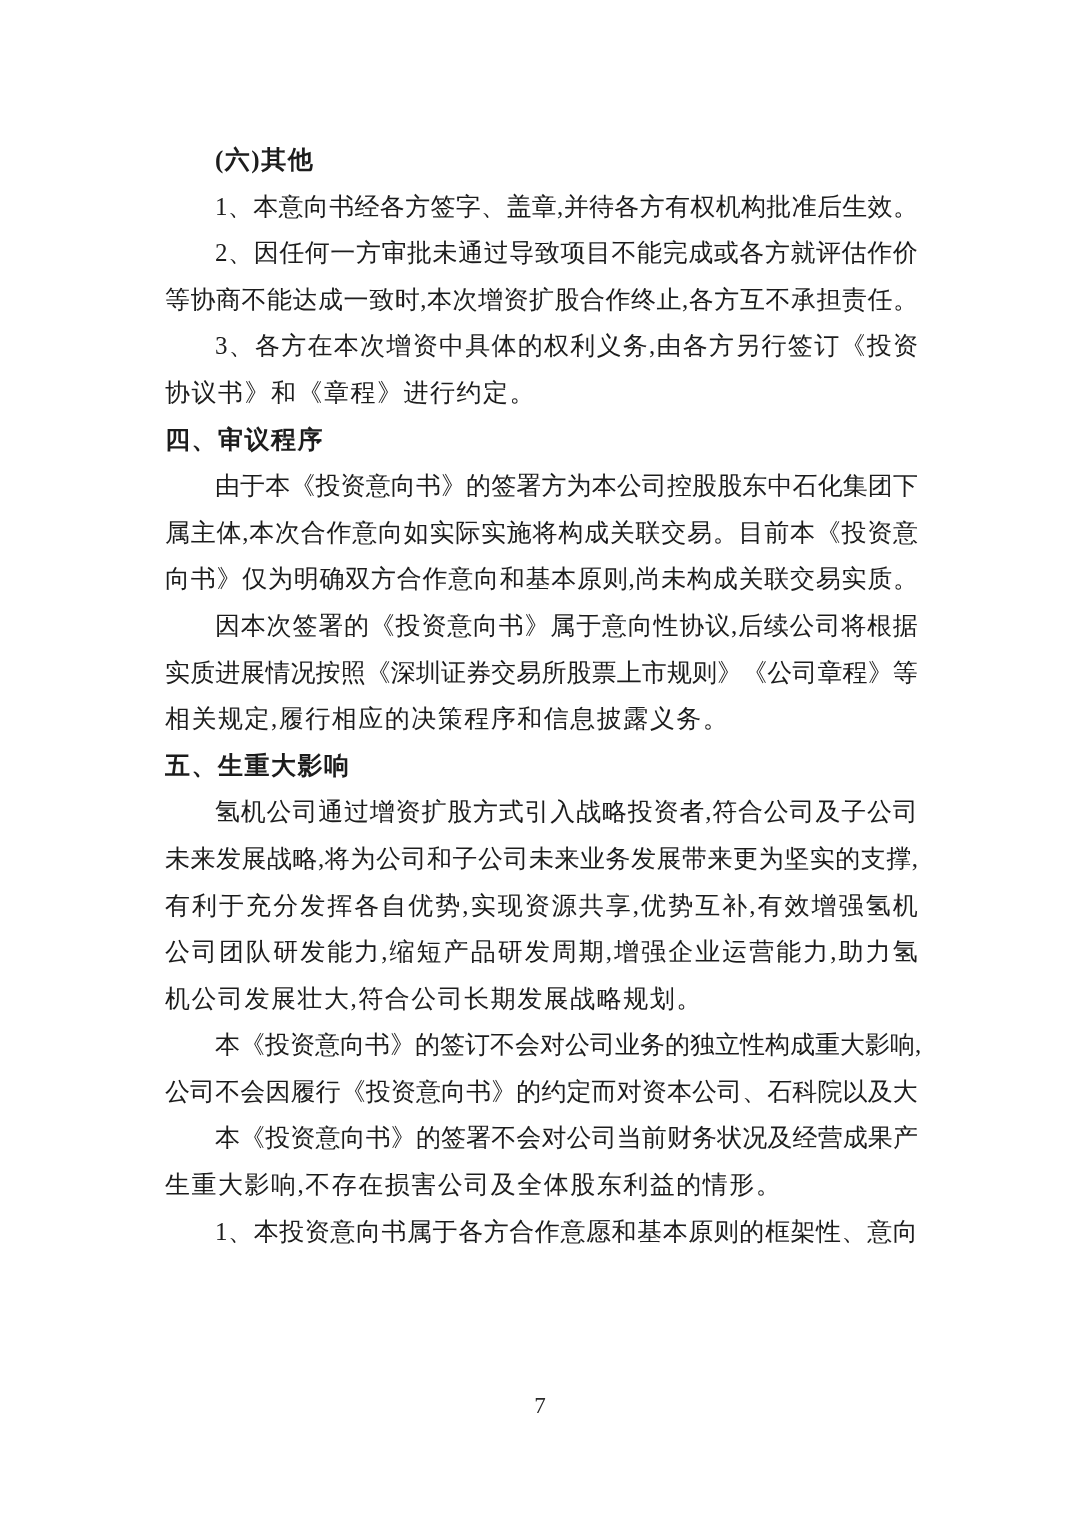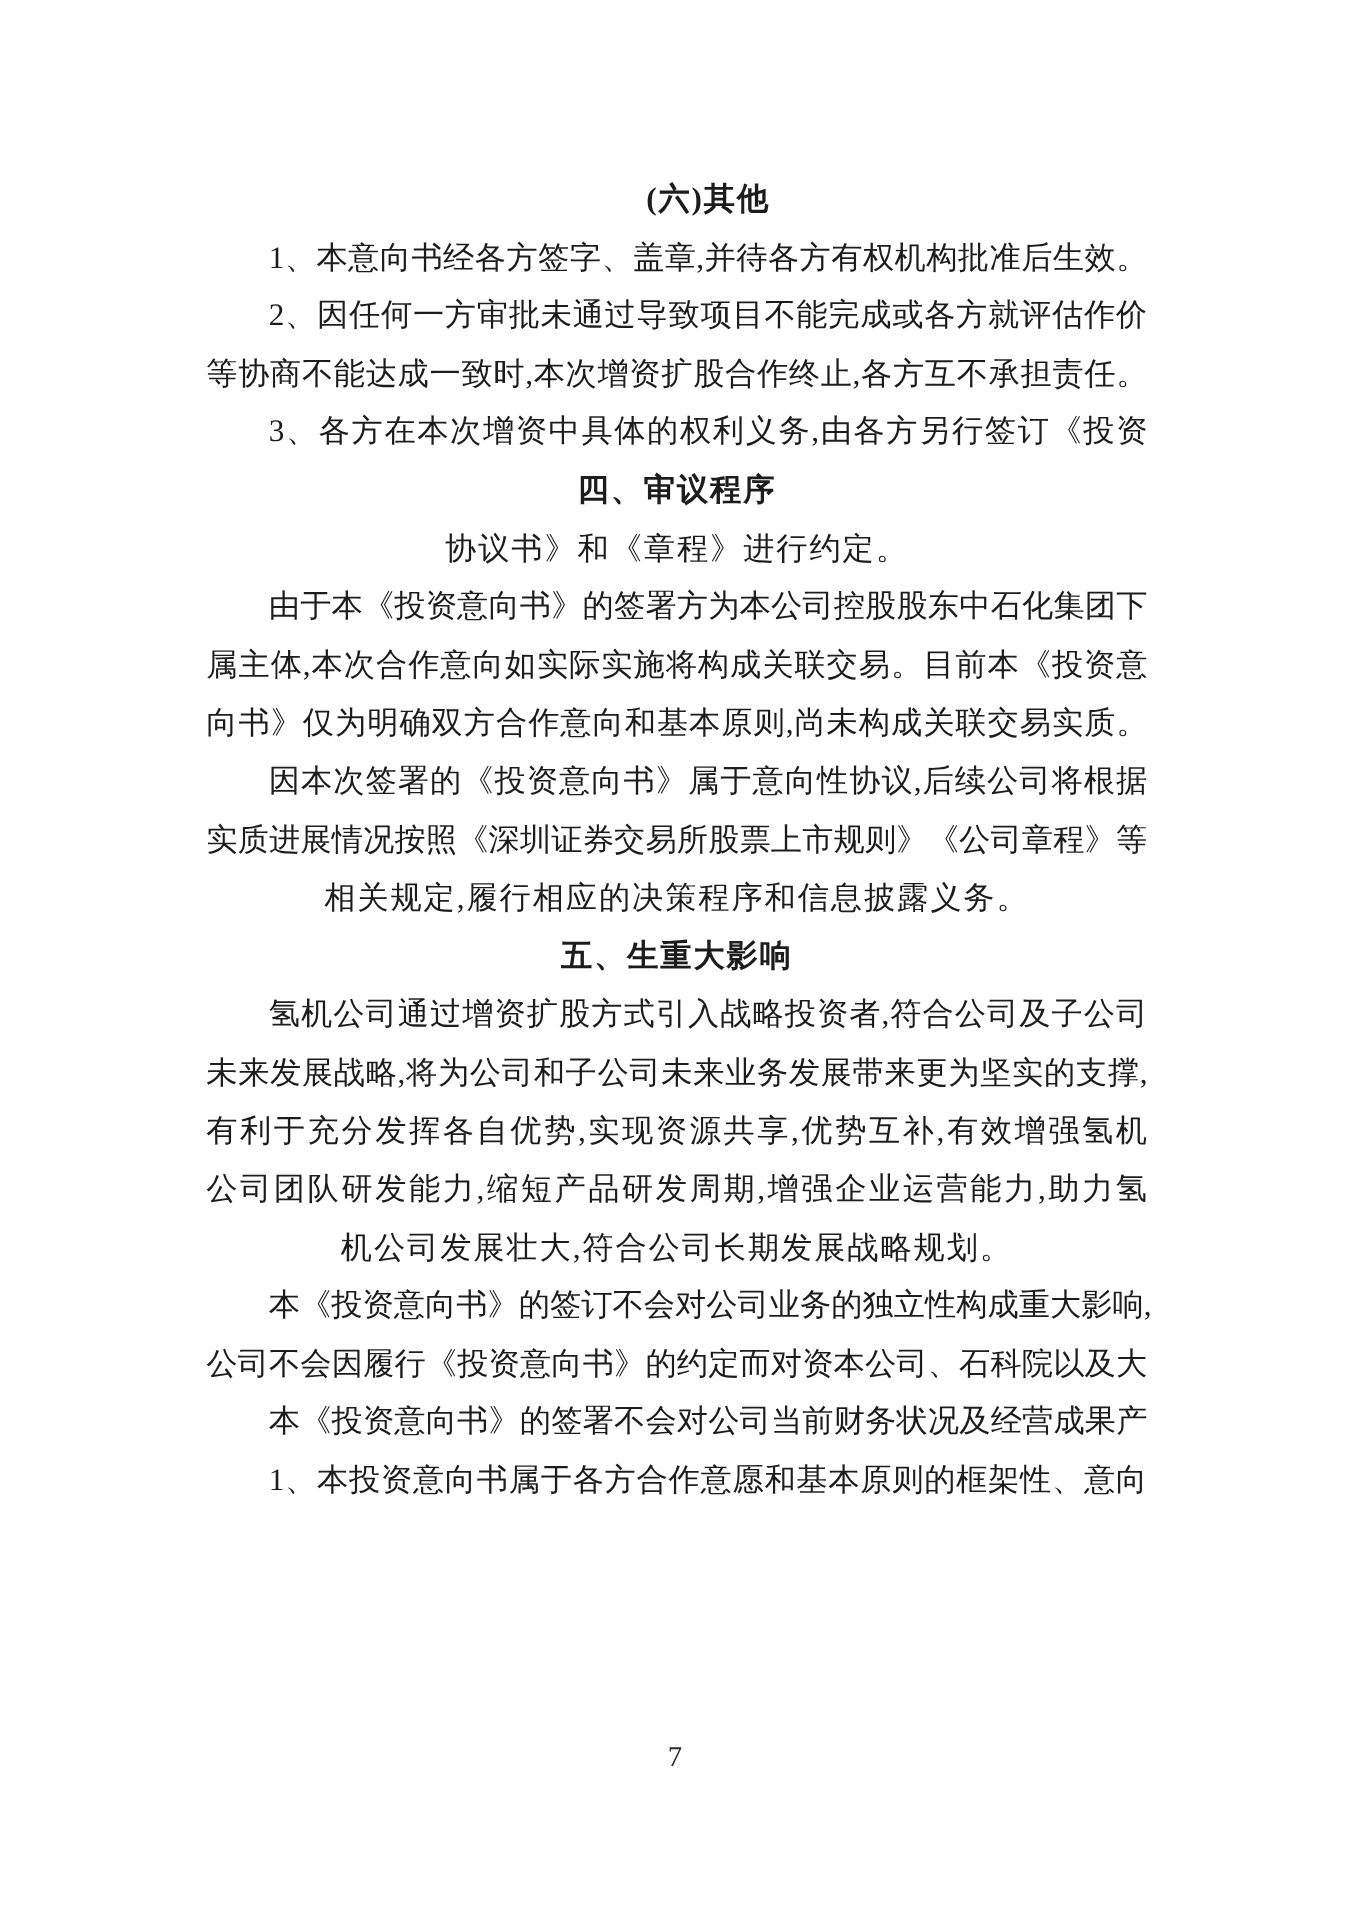--- a/index.html
+++ b/index.html
@@ -22,21 +22,20 @@
     left: 165px;
     top: 137px;
     width: 753px;
   }
   .line {
     height: 46.6px;
     line-height: 46.6px;
     font-size: 25px;
     letter-spacing: 1.5px;
     white-space: nowrap;
-    text-align: center;
   }
   .line.justify {
     display: flex;
     justify-content: space-between;
     align-items: center;
     letter-spacing: 0;
   }
   .line.indent {
     padding-left: 50px;
   }
@@ -181,22 +180,22 @@
         <span class="ch">各</span>
         <span class="ch">方</span>
         <span class="ch">另</span>
         <span class="ch">行</span>
         <span class="ch">签</span>
         <span class="ch">订</span>
         <span class="ch">《</span>
         <span class="ch">投</span>
         <span class="ch">资</span>
       </div>
+      <div class="line">协议书》和《章程》进行约定。</div>
       <div class="line bold">四、审议程序</div>
-      <div class="line">协议书》和《章程》进行约定。</div>
       <div class="line indent justify">
         <span class="ch">由</span>
         <span class="ch">于</span>
         <span class="ch">本</span>
         <span class="ch">《</span>
         <span class="ch">投</span>
         <span class="ch">资</span>
         <span class="ch">意</span>
         <span class="ch">向</span>
         <span class="ch">书</span>
@@ -562,20 +561,21 @@
         <span class="ch">务</span>
         <span class="ch">状</span>
         <span class="ch">况</span>
         <span class="ch">及</span>
         <span class="ch">经</span>
         <span class="ch">营</span>
         <span class="ch">成</span>
         <span class="ch">果</span>
         <span class="ch">产</span>
       </div>
+      <div class="line">生重大影响,不存在损害公司及全体股东利益的情形。</div>
       <div class="line indent justify">
         <span class="ch">1</span>
         <span class="ch">、</span>
         <span class="ch">本</span>
         <span class="ch">投</span>
         <span class="ch">资</span>
         <span class="ch">意</span>
         <span class="ch">向</span>
         <span class="ch">书</span>
         <span class="ch">属</span>

